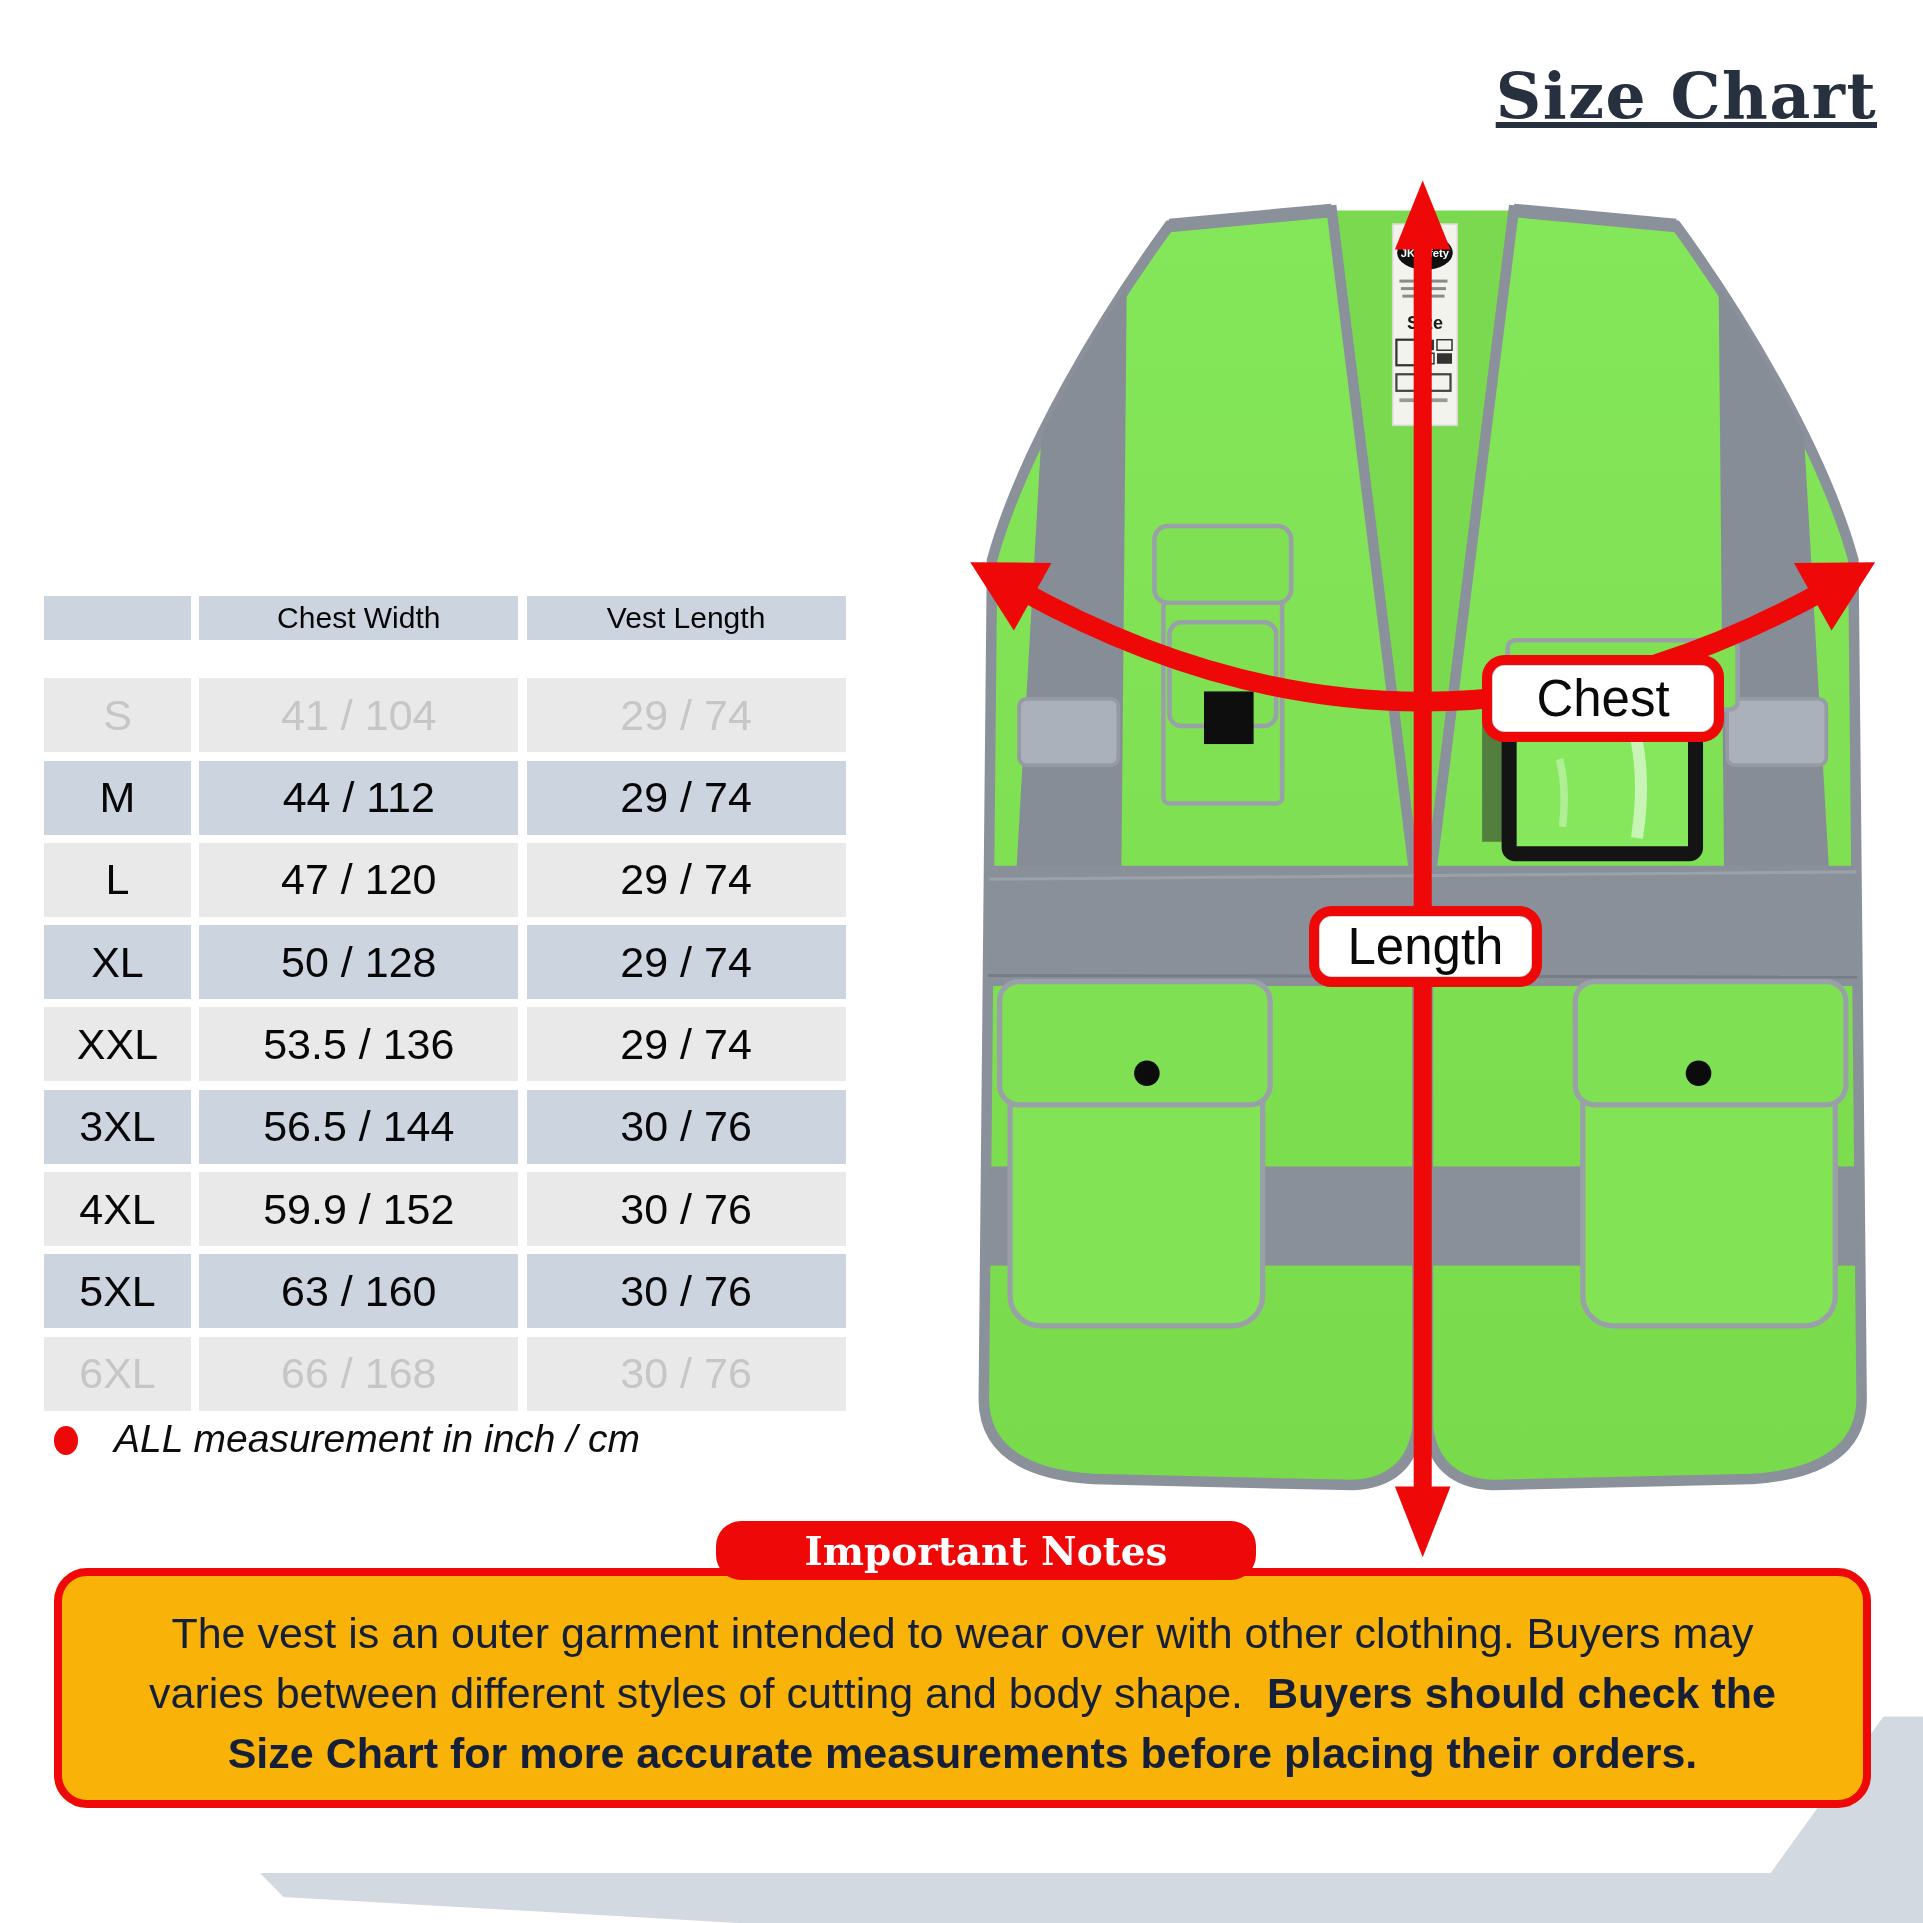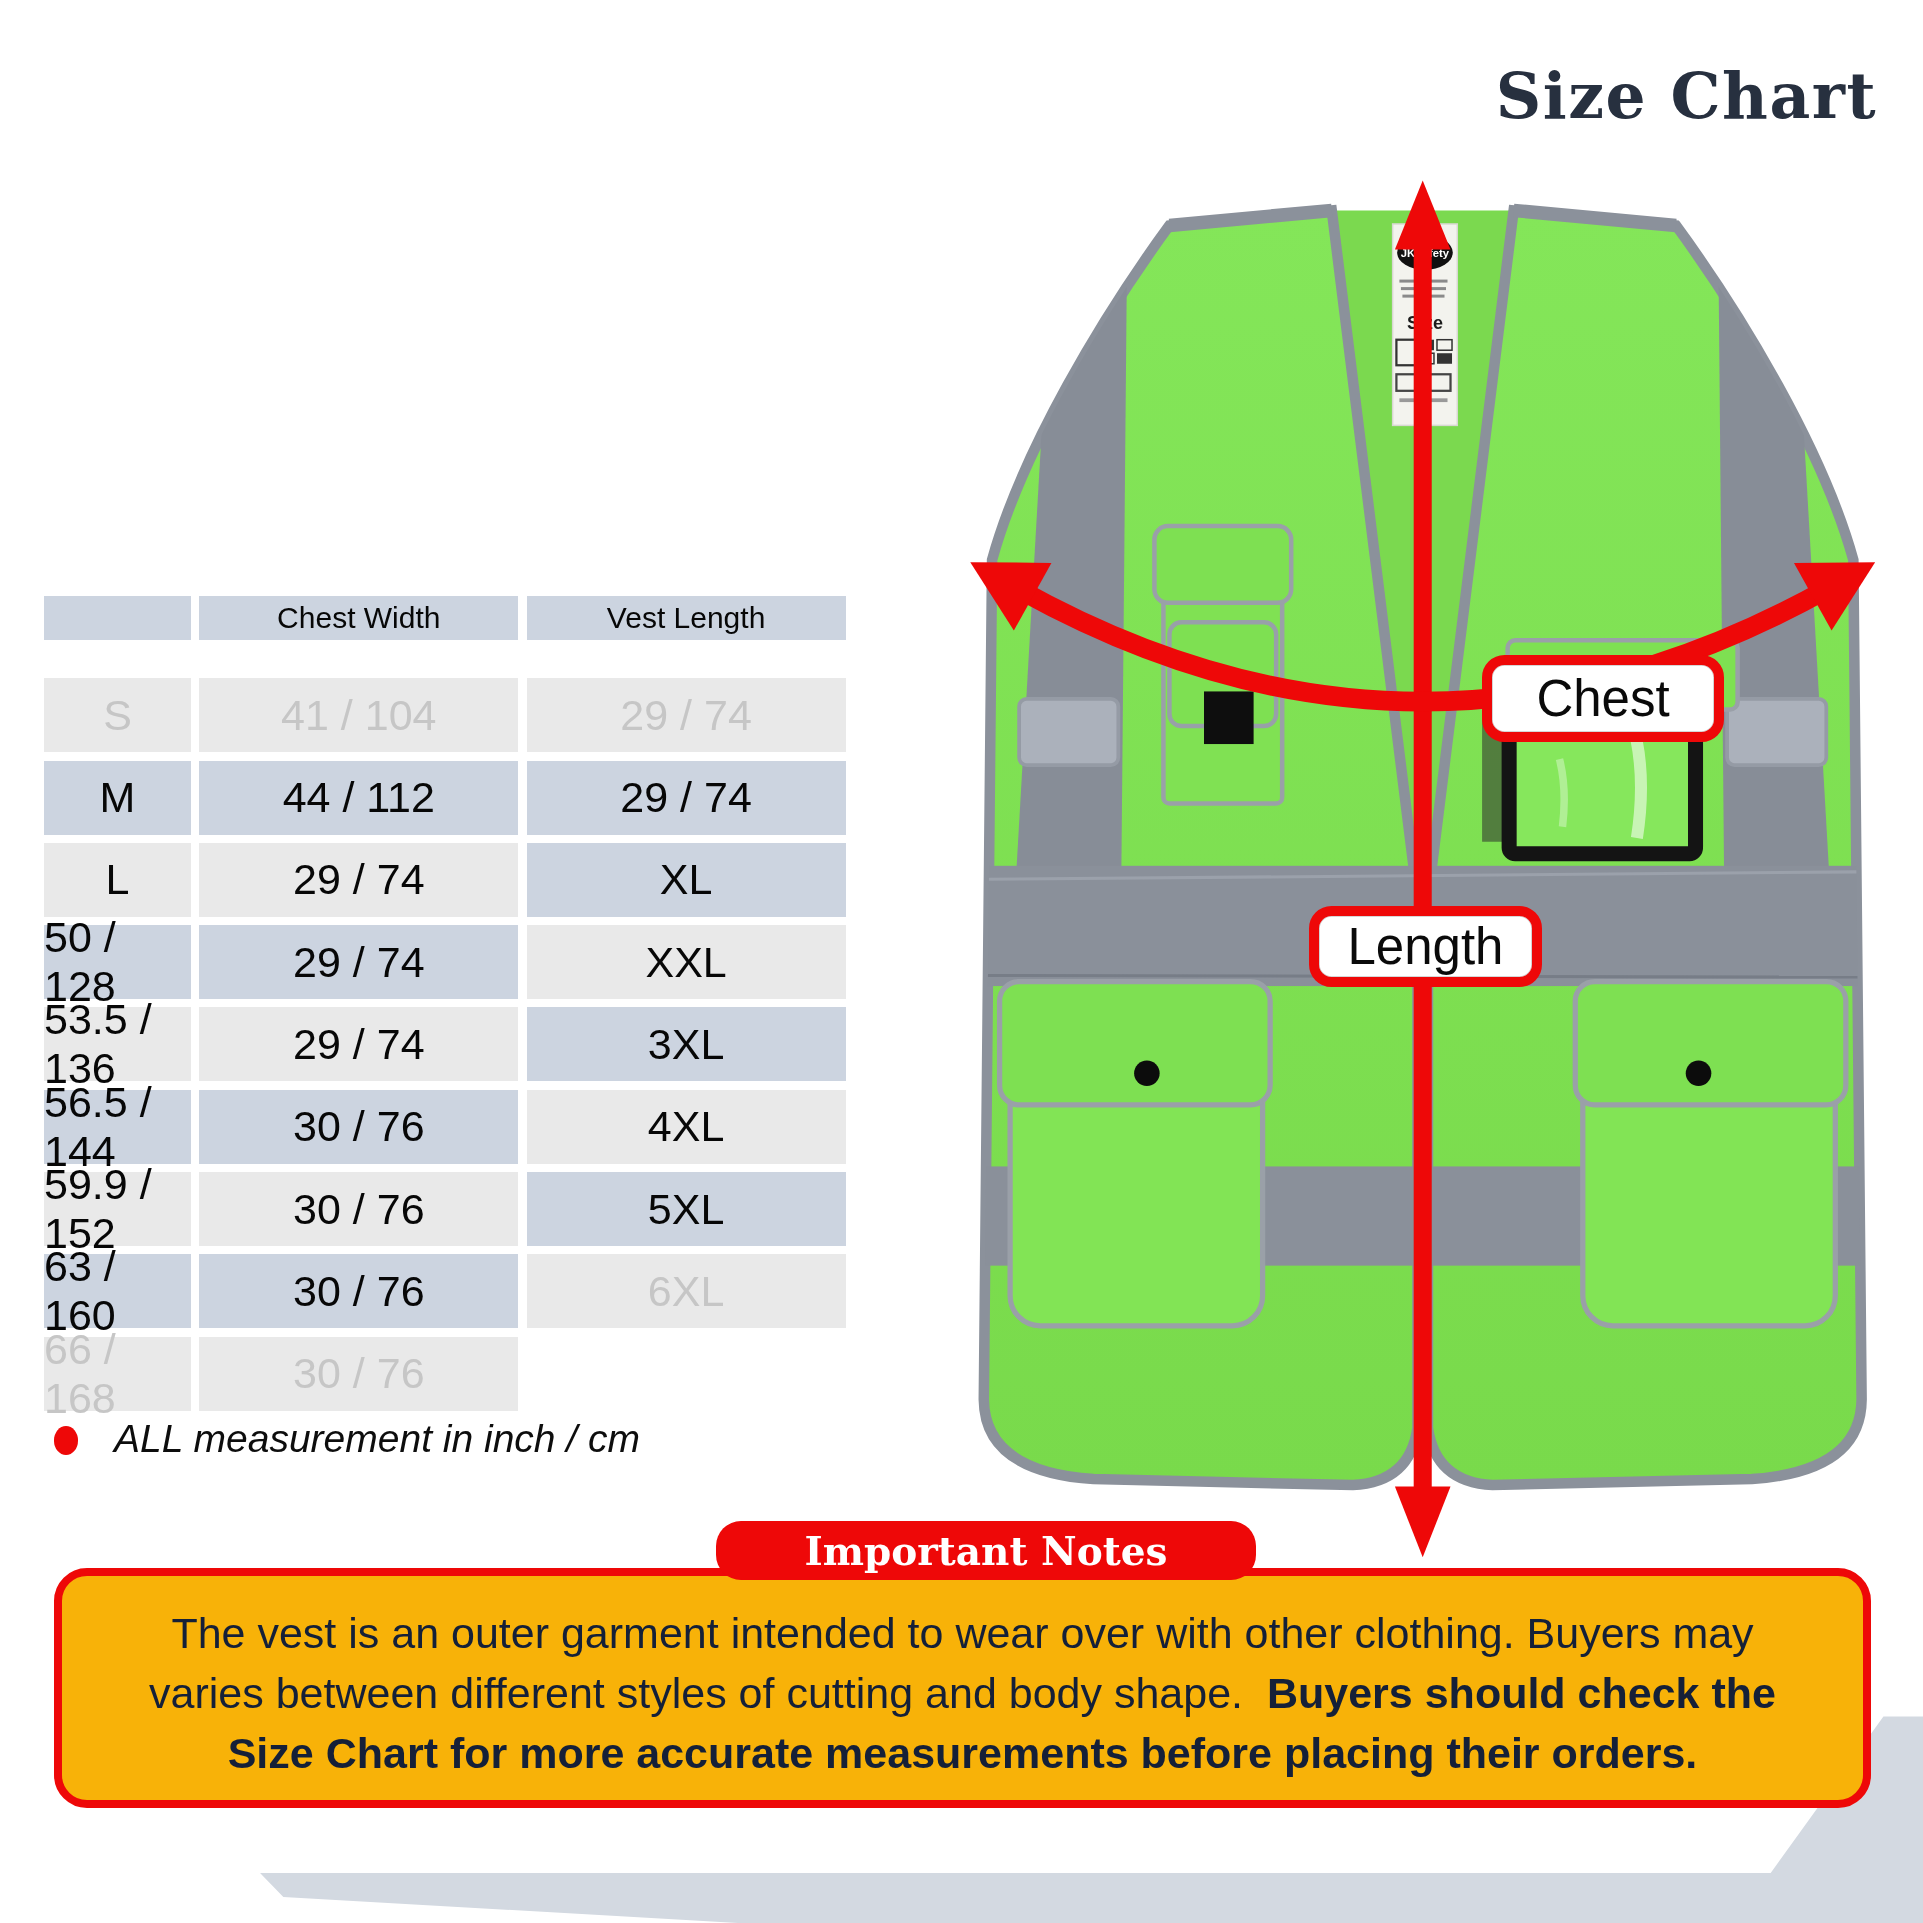--- a/index.html
+++ b/index.html
@@ -1,21 +1,21 @@
 <!DOCTYPE html>
 <html style="font-size:12px"><head>
 <meta charset="utf-8">
 <style>
   html,body{margin:0;padding:0;background:#ffffff;}
   .canvas{position:relative;width:1924px;height:1924px;background:#ffffff;overflow:hidden;
           font-family:"Liberation Sans",sans-serif;}
 
   
   .page-title{position:absolute;top:59px;right:47px;font-family:"DejaVu Serif",serif;
-              font-weight:bold;font-size:63px;color:#27303f;letter-spacing:1.5px;}
+              font-weight:bold;font-size:63px;color:#27303f;letter-spacing:1.5px;text-decoration:underline;}
 
   
   .size-table{position:absolute;left:44px;top:596px;display:grid;
               grid-template-columns:147px 319px 319px;grid-auto-rows:74px;gap:8.3px;}
   .size-table .th{height:44px;}
   .tcell{display:flex;align-items:center;justify-content:center;color:#070707;}
   .tcell.blue{background:#ccd4e0;}
   .tcell.light{background:#e9e9e9;}
   .tcell.hdr{font-size:30px;background:#ccd4e0;}
   .tcell.val{font-size:43px;}
@@ -59,20 +59,21 @@
       <div class="tcell hdr th"></div>
       <div class="tcell hdr th">Chest Width</div>
       <div class="tcell hdr th">Vest Length</div>
       <div class="tcell val light muted">S</div>
       <div class="tcell val light muted">41 / 104</div>
       <div class="tcell val light muted">29 / 74</div>
       <div class="tcell val blue">M</div>
       <div class="tcell val blue">44 / 112</div>
       <div class="tcell val blue">29 / 74</div>
       <div class="tcell val light">L</div>
+      <div class="tcell val light">47 / 120</div>
       <div class="tcell val light">29 / 74</div>
       <div class="tcell val blue">XL</div>
       <div class="tcell val blue">50 / 128</div>
       <div class="tcell val blue">29 / 74</div>
       <div class="tcell val light">XXL</div>
       <div class="tcell val light">53.5 / 136</div>
       <div class="tcell val light">29 / 74</div>
       <div class="tcell val blue">3XL</div>
       <div class="tcell val blue">56.5 / 144</div>
       <div class="tcell val blue">30 / 76</div>

